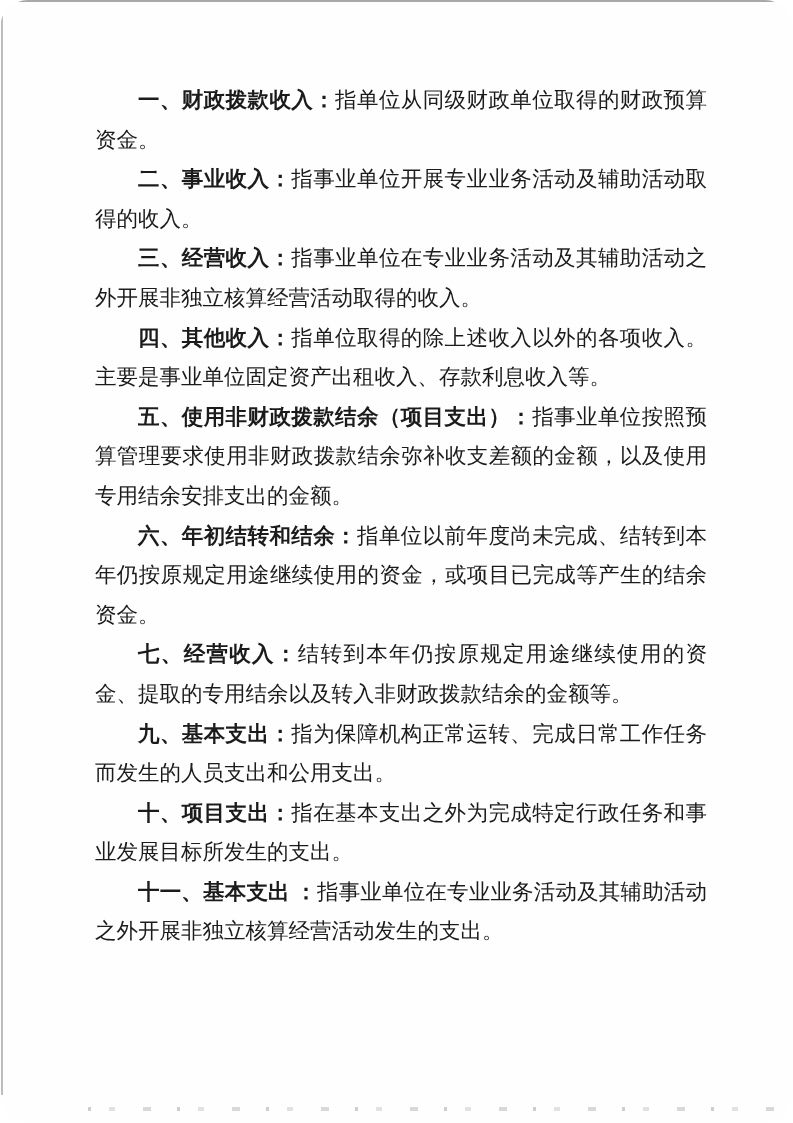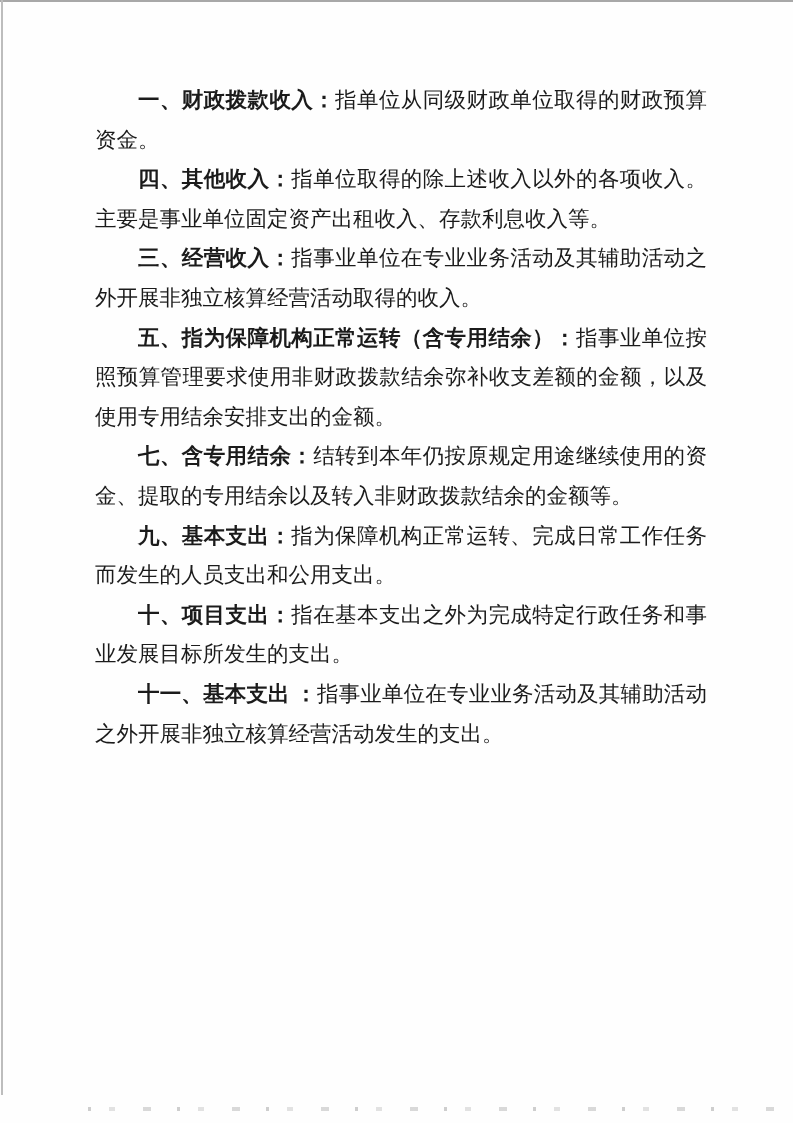--- a/index.html
+++ b/index.html
@@ -2,20 +2,21 @@
 <html><head>
 <meta charset="utf-8">
 <style>
   html,body { margin:0; padding:0; background:#ffffff; }
   .page {
     position:relative;
     width:793px; height:1123px;
     background:#fefefe;
     overflow:hidden;
     font-family:"Liberation Serif","DejaVu Serif",serif;
+    border-radius:28px;
   }
   
   .edge-top   { position:absolute; top:0; left:0; width:793px; height:2px; background:#a8a8a8; }
   .edge-left  { position:absolute; top:0; left:1px; width:2px; height:1095px; background:#bdbdbd; }
   .scan-noise {
     position:absolute; top:1107px; left:88px; width:690px; height:4px;
     background:
       repeating-linear-gradient(90deg,
         rgba(90,90,90,0.45) 0 3px, transparent 3px 21px,
         rgba(130,130,130,0.35) 21px 27px, transparent 27px 55px,
@@ -37,23 +38,25 @@
 </style>
 </head>
 <body>
 
 <div class="page">
   <div class="edge-top"></div>
   <div class="edge-left"></div>
 
   <div class="content">
     <p class="para"><b class="term">一、财政拨款收入：</b><span>指单位从同级财政单位取得的财政预算资金。</span></p>
+    <p class="para"><b class="term">二、事业收入：</b><span>指事业单位开展专业业务活动及辅助活动取得的收入。</span></p>
+    <p class="para"><b class="term">三、经营收入：</b><span>指事业单位在专业业务活动及其辅助活动之外开展非独立核算经营活动取得的收入。</span></p>
     <p class="para"><b class="term">四、其他收入：</b><span>指单位取得的除上述收入以外的各项收入。主要是事业单位固定资产出租收入、存款利息收入等。</span></p>
-    <p class="para"><b class="term">三、经营收入：</b><span>指事业单位在专业业务活动及其辅助活动之外开展非独立核算经营活动取得的收入。</span></p>
-    <p class="para"><b class="term">五、指为保障机构正常运转（含专用结余）：</b><span>指事业单位按照预算管理要求使用非财政拨款结余弥补收支差额的金额，以及使用专用结余安排支出的金额。</span></p>
-    <p class="para"><b class="term">七、含专用结余：</b><span>结转到本年仍按原规定用途继续使用的资金、提取的专用结余以及转入非财政拨款结余的金额等。</span></p>
+    <p class="para"><b class="term">五、使用非财政拨款结余（项目支出）：</b><span>指事业单位按照预算管理要求使用非财政拨款结余弥补收支差额的金额，以及使用专用结余安排支出的金额。</span></p>
+    <p class="para"><b class="term">六、年初结转和结余：</b><span>指单位以前年度尚未完成、结转到本年仍按原规定用途继续使用的资金，或项目已完成等产生的结余资金。</span></p>
+    <p class="para"><b class="term">七、经营收入：</b><span>结转到本年仍按原规定用途继续使用的资金、提取的专用结余以及转入非财政拨款结余的金额等。</span></p>
     <p class="para"><b class="term">九、基本支出：</b><span>指为保障机构正常运转、完成日常工作任务而发生的人员支出和公用支出。</span></p>
     <p class="para"><b class="term">十、项目支出：</b><span>指在基本支出之外为完成特定行政任务和事业发展目标所发生的支出。</span></p>
     <p class="para"><b class="term">十一、基本支出 ：</b><span>指事业单位在专业业务活动及其辅助活动之外开展非独立核算经营活动发生的支出。</span></p>
   </div>
 
   <div class="scan-noise"></div>
 </div>
 
 </body></html>

